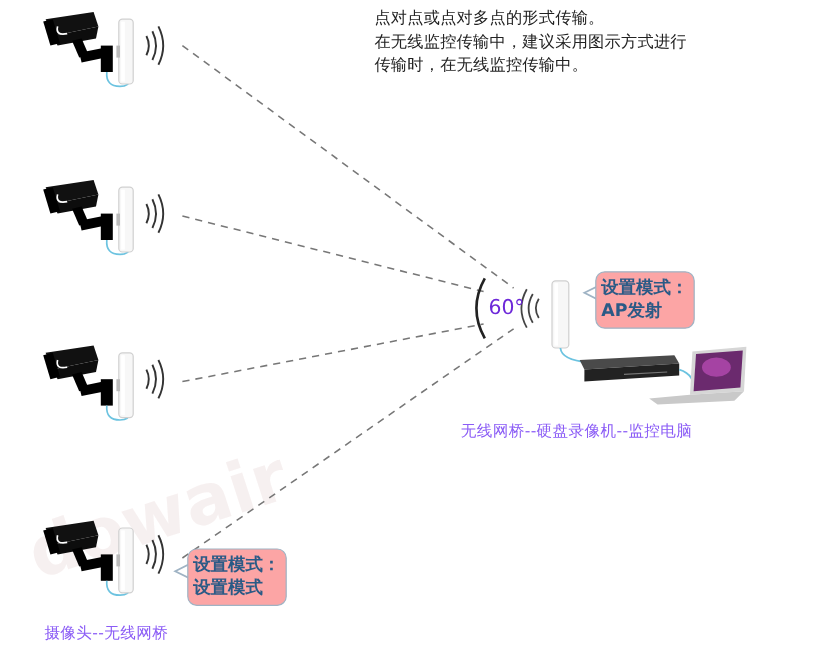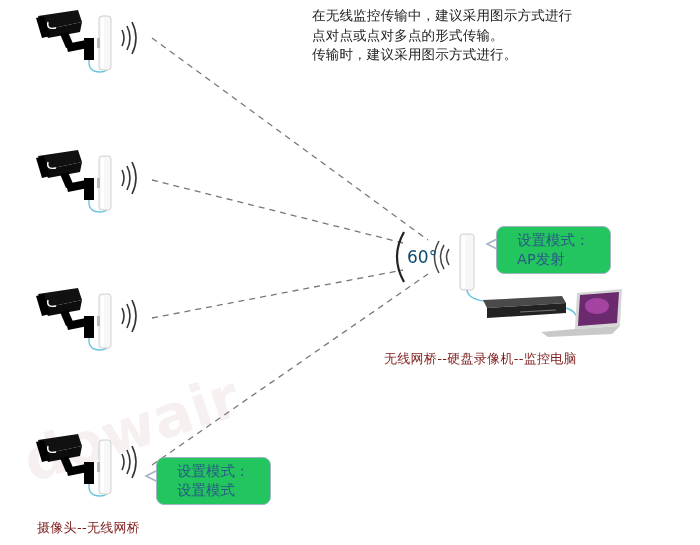--- a/index.html
+++ b/index.html
@@ -2,24 +2,24 @@
 <html><head>
 <meta charset="utf-8">
 <style>
   html, body { margin:0; padding:0; background:#ffffff; }
   body { width:700px; height:545px; position:relative; overflow:hidden;
          font-family:"DejaVu Sans", sans-serif; color:#1a1a1a; }
   .abs { position:absolute; }
   #lines { position:absolute; left:0; top:0; }
   .desc { left:312px; top:6px; font-size:13.5px; line-height:19.5px; color:#222; letter-spacing:0.2px; }
   .desc div { white-space:nowrap; }
-  .bubble { border:1.5px solid #9fb3c4; border-radius:8px; background:#22c55e;
-            color:#2a5a86; font-size:14.5px; line-height:19px; padding:4px 20px; white-space:nowrap; }
-  .caption { font-size:13px; color:#7f1d1d; white-space:nowrap; letter-spacing:0.3px; }
-  .angle { font-size:17px; color:#0c4a6e; }
+  .bubble { border:1.5px solid #9fb3c4; border-radius:8px; background:#fca5a5;
+            color:#2a5a86; font-size:14.5px; line-height:19px; padding:4px 4px; white-space:nowrap;font-weight:bold; }
+  .caption { font-size:13px; color:#8b5cf6; white-space:nowrap; letter-spacing:0.3px; }
+  .angle { font-size:17px; color:#6d28d9; }
   .watermark { color:#f0e4e4; font-family:"DejaVu Sans", sans-serif; font-weight:bold; }
 </style>
 </head>
 <body>
 
 <div class="abs watermark" style="left:20px; top:395px; font-size:58px; transform:rotate(-18deg); opacity:0.55;">dowair</div>
 
 <svg id="lines" width="700" height="545" viewBox="0 0 700 545">
 
   <g stroke="#777" stroke-width="1.3" stroke-dasharray="6,5" fill="none">
@@ -85,23 +85,23 @@
   <use href="#cam-unit" x="0" y="8"></use>
   <use href="#cam-unit" x="0" y="148"></use>
   <use href="#cam-unit" x="0" y="286"></use>
   <use href="#cam-unit" x="0" y="432"></use>
 
   <polygon points="487,244 499,238 499,250" fill="#fff" stroke="#9fb3c4" stroke-width="1.5"></polygon>
   <polygon points="146,476 158,470 158,482" fill="#fff" stroke="#9fb3c4" stroke-width="1.5"></polygon>
 </svg>
 
 <div class="abs desc">
+  <div>点对点或点对多点的形式传输。</div>
   <div>在无线监控传输中，建议采用图示方式进行</div>
-  <div>点对点或点对多点的形式传输。</div>
-  <div>传输时，建议采用图示方式进行。</div>
+  <div>传输时，在无线监控传输中。</div>
 </div>
 
 <div class="abs angle" style="left:407px; top:247px;">60°</div>
 
 <div class="abs bubble" style="left:496px; top:226px;">
   <div>设置模式：</div>
   <div>AP发射</div>
 </div>
 
 <div class="abs bubble" style="left:156px; top:457px;">

